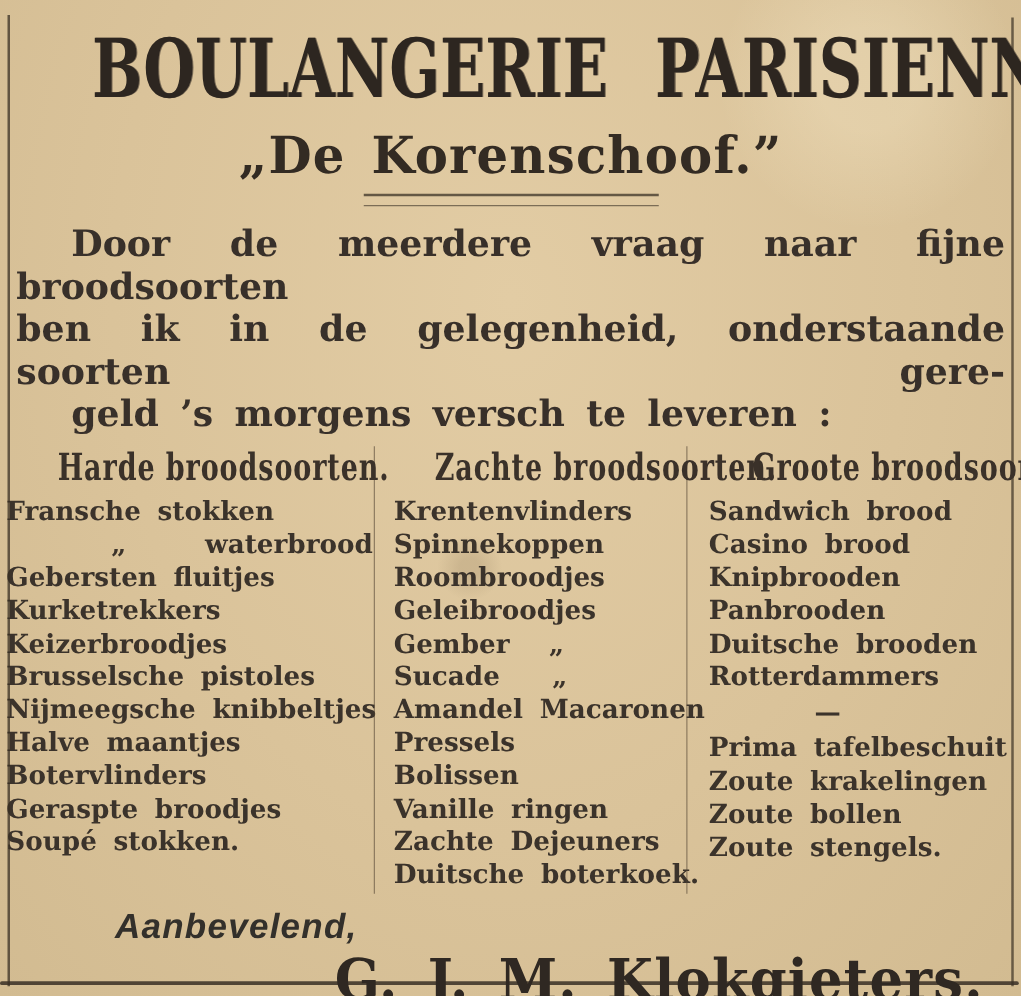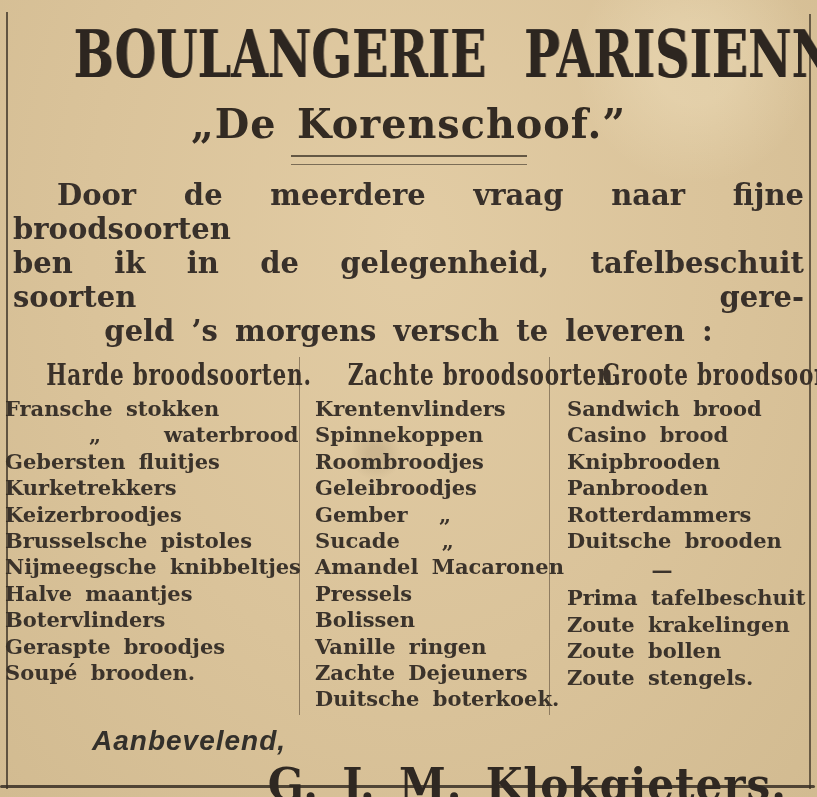--- a/index.html
+++ b/index.html
@@ -33,21 +33,21 @@
     letter-spacing:1px;word-spacing:6px;
   }
   .dbl-underline{
     width:236px;margin:7px auto 0 auto;height:7px;
     border-top:2px solid rgba(70,60,46,.8);
     border-bottom:1.5px solid rgba(70,60,46,.65);
   }
   .intro{margin-top:13px;padding:0 13px;font-weight:bold;font-size:29px;line-height:34px;color:#38302a;word-spacing:7px;}
   .intro .l1{text-indent:44px;text-align:justify;text-align-last:justify;}
   .intro .l2{text-align:justify;text-align-last:justify;}
-  .intro .l3{text-align:center;}
+  .intro .l3{text-align:left;margin-left:44px;}
 
   .cols{display:flex;margin-top:9px;height:358px;}
   .col{box-sizing:border-box;}
   .col1{width:299px;padding-left:5px;}
   .col2{width:250px;border-left:1.5px solid rgba(80,66,50,.55);padding-left:15px;}
   .col3{width:253px;border-left:1.5px solid rgba(80,66,50,.55);padding-left:17px;flex:1;}
   .col-header{
     font-weight:bold;font-size:30px;color:#3a3129;
     text-align:center;white-space:nowrap;
     transform:scaleX(.72);transform-origin:center;
@@ -79,39 +79,39 @@
   <div class="rule-left"></div>
   <div class="rule-right"></div>
   <div class="rule-bottom"></div>
 
   <div class="title">BOULANGERIE PARISIENNE</div>
   <div class="subtitle">„De Korenschoof.”</div>
   <div class="dbl-underline"></div>
 
   <div class="intro">
     <div class="l1">Door de meerdere vraag naar fijne broodsoorten</div>
-    <div class="l2">ben ik in de gelegenheid, tafelbeschuit soorten gere-</div>
+    <div class="l2">ben ik in de gelegenheid, onderstaande soorten gere-</div>
     <div class="l3">geld ’s morgens versch te leveren :</div>
   </div>
 
   <div class="cols">
     <div class="col col1">
       <div class="col-header">Harde broodsoorten.</div>
       <div class="col-list">
           <div class="item">Fransche stokken</div>
           <div class="item">    „   waterbrood</div>
           <div class="item">Gebersten fluitjes</div>
           <div class="item">Kurketrekkers</div>
           <div class="item">Keizerbroodjes</div>
           <div class="item">Brusselsche pistoles</div>
           <div class="item">Nijmeegsche knibbeltjes</div>
           <div class="item">Halve maantjes</div>
           <div class="item">Botervlinders</div>
           <div class="item">Geraspte broodjes</div>
-          <div class="item">Soupé brooden.</div>
+          <div class="item">Soupé stokken.</div>
         </div>
     </div>
     <div class="col col2">
       <div class="col-header">Zachte broodsoorten.</div>
       <div class="col-list">
           <div class="item">Krentenvlinders</div>
           <div class="item">Spinnekoppen</div>
           <div class="item">Roombroodjes</div>
           <div class="item">Geleibroodjes</div>
           <div class="item">Gember  „</div>
@@ -124,22 +124,22 @@
           <div class="item">Duitsche boterkoek.</div>
         </div>
     </div>
     <div class="col col3">
       <div class="col-header">Groote broodsoorten.</div>
       <div class="col-list">
           <div class="item">Sandwich brood</div>
           <div class="item">Casino brood</div>
           <div class="item">Knipbrooden</div>
           <div class="item">Panbrooden</div>
+          <div class="item">Duitsche brooden</div>
           <div class="item">Rotterdammers</div>
-          <div class="item">Duitsche brooden</div>
         </div>
       <div class="dash-divider">—</div>
       <div class="col-list">
           <div class="item">Prima tafelbeschuit</div>
           <div class="item">Zoute krakelingen</div>
           <div class="item">Zoute bollen</div>
           <div class="item">Zoute stengels.</div>
         </div>
     </div>
   </div>

